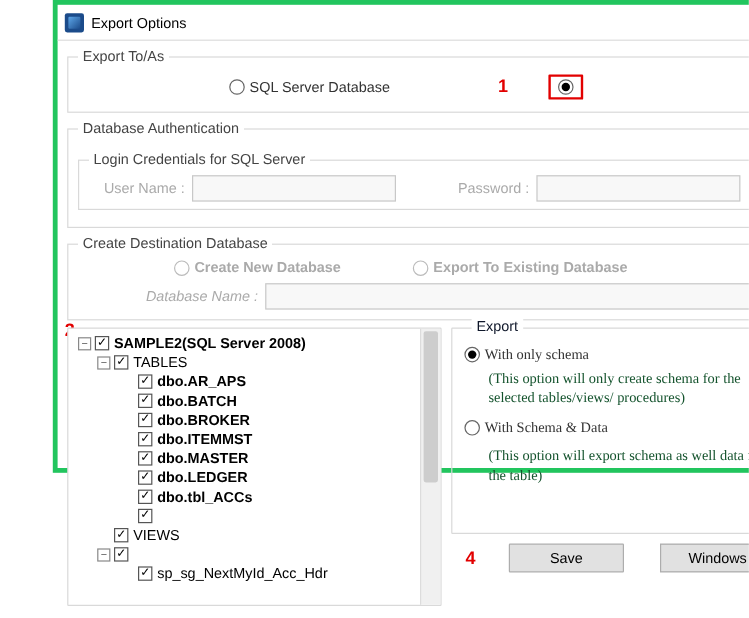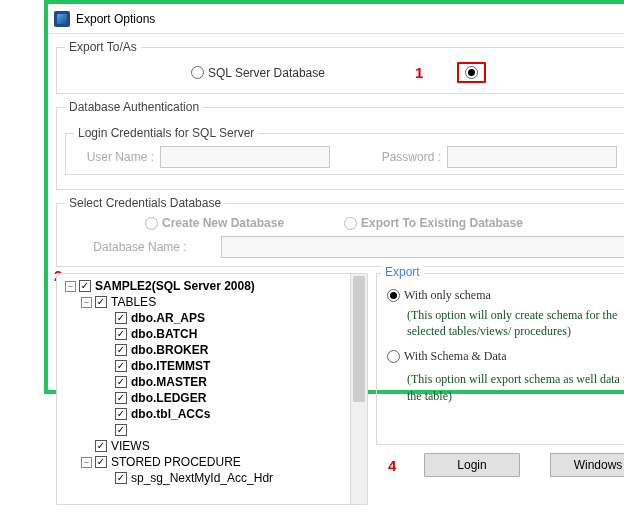--- a/index.html
+++ b/index.html
@@ -44,21 +44,21 @@
   .tree-body { position:absolute; left:0; right:17px; top:0; bottom:0; overflow:hidden; padding:4px 4px; }
   .tree-row { display:flex; align-items:center; height:16px; white-space:nowrap; font-size:12px; }
   .indent0{padding-left:4px;} .indent1{padding-left:20px;} .indent2{padding-left:40px;}
   .exp { width:11px; height:11px; border:1px solid #888; margin-right:3px; display:inline-flex; align-items:center; justify-content:center; font-size:9px; line-height:1; background:#fff; color:#555; }
   .exp.empty { border:none; }
   .chk { width:12px; height:12px; border:1px solid #555; margin-right:4px; background:#fff; display:inline-flex; align-items:center; justify-content:center; }
   .chk.checked::after { content:"✓"; font-size:10px; line-height:1; }
   .bold { font-weight:bold; }
   .export-panel { flex:1; position:relative; }
   .export-box { border:1px solid #d9d9d9; padding:8px 10px 10px 10px; position:relative; }
-  .export-title { position:absolute; top:-9px; left:4px; background:#fff; padding:0 4px; color:#3b82f6; }
+  .export-title { position:absolute; top:-9px; left:16px; background:#fff; padding:0 4px; color:#0f172a; }
   .opt-block { margin:6px 0 10px 0;font-family:Liberation Serif, serif; }
   .opt-desc { margin:4px 0 0 20px; color:#14532d; font-size:12px; line-height:1.35; }
   .btn { width:96px; height:24px; border:1px solid #adadad; background:#e1e1e1; display:inline-flex; align-items:center; justify-content:center; font-size:12px; cursor:pointer; }
   .btn-row { display:flex; gap:30px; justify-content:flex-end; margin-top:8px; padding-right:10px; position:relative; }
   .abs-num { position:absolute; }
 </style>
 </head>
 <body>
 
 <div class="window">
@@ -97,33 +97,33 @@
           </div>
           <div class="col">
             <span class="label disabled" style="width:80px; text-align:right;">Password :</span>
             <input class="txt" disabled="" style="width: 170px;">
           </div>
         </div>
       </fieldset>
     </fieldset>
 
     <fieldset>
-      <legend>Select Credentials Database</legend>
+      <legend>Create Destination Database</legend>
       <div class="row" style="gap:60px; padding-left:80px;font-weight:bold;">
         <label class="radio">
           <span class="radio-circle" style="border-color:#bbb;"></span>
           <span class="label disabled">Create New Database</span>
         </label>
         <label class="radio">
           <span class="radio-circle" style="border-color:#bbb;"></span>
           <span class="label disabled">Export To Existing Database</span>
         </label>
       </div>
       <div class="row" style="margin-top:6px;">
-        <span class="label disabled" style="width:150px; text-align:center;">Database Name :</span>
+        <span class="label disabled" style="width:150px; text-align:right;font-style:italic;">Database Name :</span>
         <input class="txt" disabled="" style="flex: 1 1 0%;">
       </div>
     </fieldset>
 
     <div class="tree-wrap" style="margin-top:4px;">
       <span class="numtag" style="left:-2px; top:-6px;">2</span>
       <div class="tree-box hl" style="position:relative;">
         <div class="tree-body" id="tree-body">
             <div class="tree-row indent0">
               <span class="exp">−</span>
@@ -175,21 +175,20 @@
               <span class="chk checked"></span>
             </div>
             <div class="tree-row indent1">
               <span class="exp empty"></span>
               <span class="chk checked"></span>
               <span>VIEWS</span>
             </div>
             <div class="tree-row indent1">
               <span class="exp">−</span>
               <span class="chk checked"></span>
-              <span>STORED PROCEDURE</span>
             </div>
             <div class="tree-row indent2">
               <span class="exp empty"></span>
               <span class="chk checked"></span>
               <span>sp_sg_NextMyId_Acc_Hdr</span>
             </div>
           </div>
         <div class="tree-scroll">
             <div class="thumb"></div>
           </div>
@@ -209,19 +208,19 @@
           <div class="opt-block">
             <label class="radio">
               <span class="radio-circle"></span>
               <span class="label">With Schema &amp; Data</span>
             </label>
             <div class="opt-desc">(This option will export schema as well data for the table)</div>
           </div>
         </div>
         <div class="btn-row">
           <span class="numtag" style="position:absolute; left:12px; top:4px;">4</span>
-          <div class="btn hl">Login</div>
+          <div class="btn hl">Save</div>
           <div class="btn">Windows</div>
         </div>
       </div>
     </div>
   </div>
 </div>
 
 </body></html>

